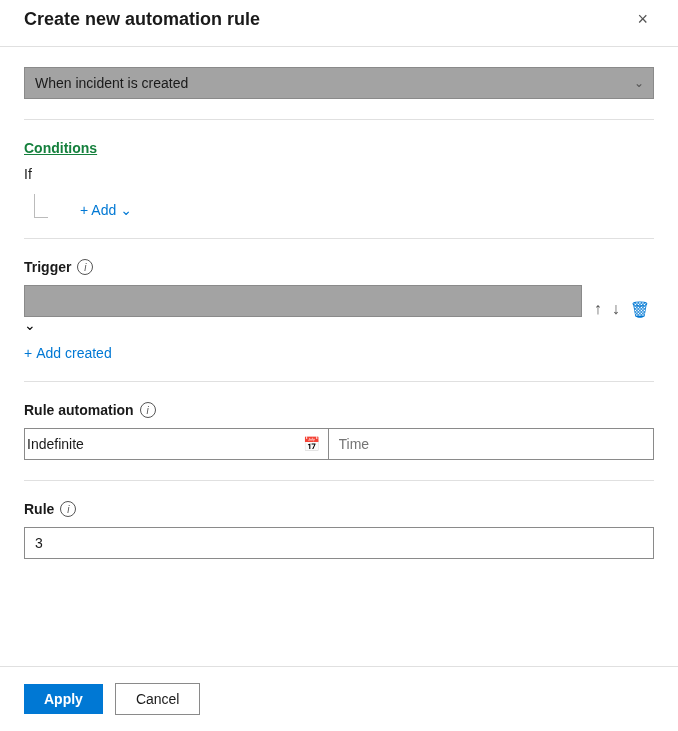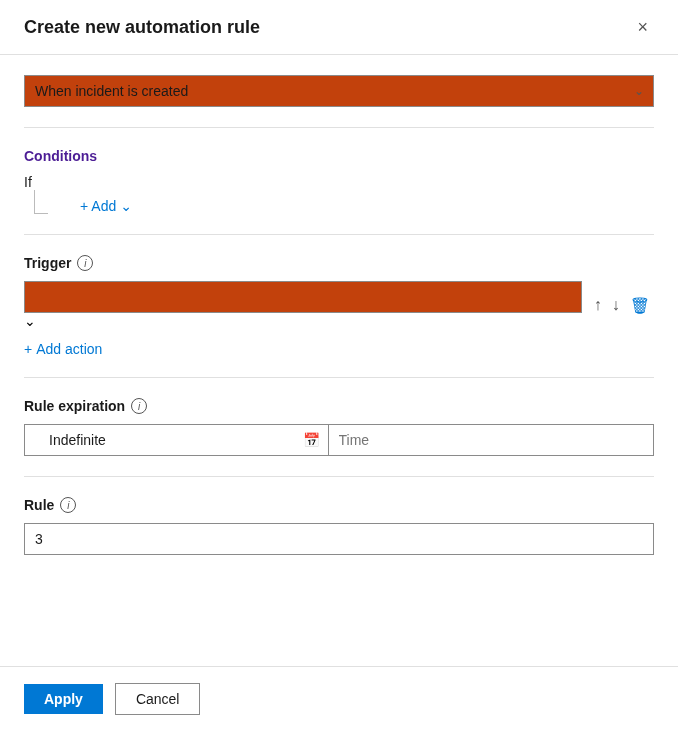--- a/index.html
+++ b/index.html
@@ -18,21 +18,21 @@
       min-height: 731px;
       box-shadow: 0 4px 20px rgba(0,0,0,0.2);
       display: flex;
       flex-direction: column;
       position: relative;
     }
     .dialog-header {
       display: flex;
       justify-content: space-between;
       align-items: center;
-      padding: 16px 24px 16px 24px;
+      padding: 8px 24px 16px 24px;
       border-bottom: 1px solid #e0e0e0;
     }
     .dialog-title {
       font-size: 18px;
       font-weight: 600;
       color: #1a1a1a;
     }
     .close-btn {
       background: none;
       border: none;
@@ -91,47 +91,48 @@
       height: 32px;
     }
     .select-input {
       width: 100%;
       border: 1px solid #8a8a8a;
       padding: 6px 10px;
       font-size: 14px;
       color: #1a1a1a;
       outline: none;
       height: 32px;
-      background: #c2410c;
+      background: #a3a3a3;
       appearance: none;
       -webkit-appearance: none;
       cursor: pointer;
     }
     .select-wrapper {
       position: relative;
     }
     .select-wrapper .chevron-icon {
       position: absolute;
       right: 10px;
       top: 50%;
       transform: translateY(-50%);
       pointer-events: none;
       color: #555;
       font-size: 12px;
     }
     .conditions-label {
       font-size: 14px;
       font-weight: 600;
-      color: #4c1d95;
+      color: #15803d;
       margin-bottom: 10px;
+      text-decoration: underline;
     }
     .if-label {
       font-size: 14px;
       color: #1a1a1a;
-      margin-bottom: 4px;
+      margin-bottom: 16px;
     }
     .add-condition {
       display: flex;
       align-items: center;
       gap: 4px;
       padding-left: 24px;
       margin-top: 4px;
     }
     .add-condition-btn {
       background: none;
@@ -199,21 +200,21 @@
       align-items: center;
       gap: 0;
     }
     .expiration-date-wrapper {
       position: relative;
       flex: 1;
     }
     .expiration-date-input {
       width: 100%;
       border: 1px solid #8a8a8a;
-      padding: 6px 24px;
+      padding: 6px 2px;
       font-size: 14px;
       color: #1a1a1a;
       outline: none;
       height: 32px;
       padding-right: 32px;
     }
     .calendar-icon {
       position: absolute;
       right: 8px;
       top: 50%;
@@ -325,27 +326,27 @@
           <button class="icon-btn" title="Move down">
             <span>↓</span>
           </button>
           <button class="icon-btn delete" title="Delete">
             <span>🗑</span>
           </button>
         </div>
       </div>
       <button class="add-action-btn">
         <span class="plus-icon">+</span>
-        <span> Add action</span>
+        <span> Add created</span>
       </button>
     </div>
 
     <div class="section">
       <div class="field-label-dark">
-        <span>Rule expiration</span>
+        <span>Rule automation</span>
         <span class="info-icon">i</span>
       </div>
       <div class="expiration-row">
         <div class="expiration-date-wrapper">
           <input class="expiration-date-input" type="text" value="Indefinite" style="">
           <span class="calendar-icon">📅</span>
         </div>
         <input class="time-input" type="text" placeholder="Time" style="">
       </div>
     </div>

